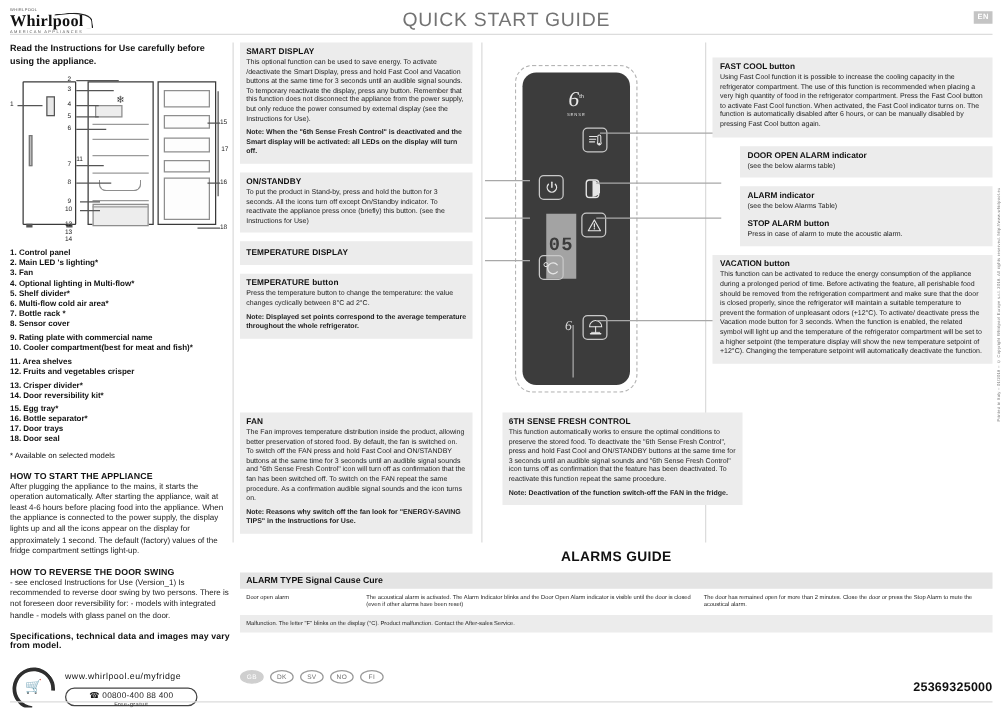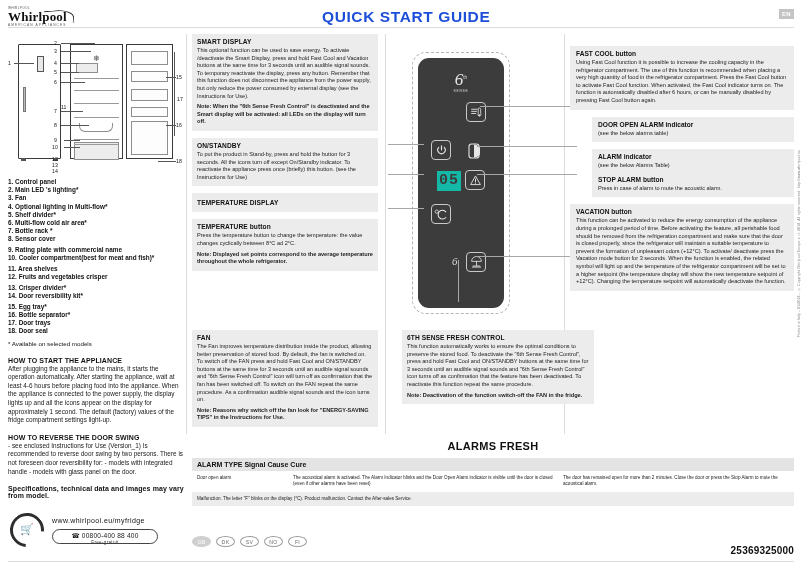--- a/index.html
+++ b/index.html
@@ -35,21 +35,21 @@
     font-size: 3.2px; color: #555; letter-spacing: 1.1px; line-height: 5px;
   }
   .brand-swoosh {
     position: absolute; left: 36px; top: 4px; width: 30px; height: 14px;
     border-top: 1px solid #222; border-right: 1px solid #222;
     border-radius: 0 60% 0 0; transform: rotate(-5deg);
     pointer-events: none;
   }
   .title {
     position: absolute; left: 322px; top: 8px;
-    font-size: 15.5px; font-weight: bold; color: #1d4ed8;
+    font-size: 15.5px; font-weight: normal; color: #737373;
     letter-spacing: .6px;
   }
   .lang-badge {
     position: absolute; right: 8px; top: 9px;
     background: #c4c4c4; color: #fff;
     font-size: 6px; font-weight: bold; letter-spacing: .3px;
     padding: 1px 3px; line-height: 8px;
   }
   .hdr-rule {
     position: absolute; left: 8px; top: 27px; width: 786px; height: 1px;
@@ -196,24 +196,24 @@
     border: 1px solid #c9c9c9; border-radius: 4px;
     color: #e6e6e6;
     display: flex; align-items: center; justify-content: center;
   }
   .ind-ic {
     position: absolute; color: #e6e6e6;
     display: flex; align-items: center; justify-content: center;
   }
   .display-num {
     position: absolute; left: 19px; top: 113px;
-    background: #14b8a6; color: #3c3c3c;
+    background: #a3a3a3; color: #3c3c3c;
     font-family: "Liberation Mono", monospace;
     font-size: 15px; font-weight: bold; line-height: 20px;
-    padding: 0 2px; letter-spacing: 1px; text-align: center;
+    padding: 16px 2px; letter-spacing: 1px; text-align: center;
   }
   .six-small {
     position: absolute; left: 34px; top: 198px;
     font-family: "Liberation Serif", serif; font-style: italic;
     font-size: 11px; color: #d8d8d8; line-height: 11px;
   }
   .callout { position: absolute; background: #a8a8a8; }
   .callout-h { height: 1px; }
   .callout-v { width: 1px; }
 
@@ -283,20 +283,21 @@
     <div class="title">QUICK START GUIDE</div>
     <div class="lang-badge">EN</div>
     <div class="hdr-rule"></div>
   </div>
 
   <div class="col-div" style="left:186px; top:34px; height:400px;"></div>
   <div class="col-div" style="left:385px; top:34px; height:400px;"></div>
   <div class="col-div" style="left:564px; top:34px; height:400px;"></div>
 
   <div class="leftcol">
+    <div class="lead">Read the Instructions for Use carefully before using the appliance.</div>
 
     <div class="diagram">
 
       <div class="fridge-front">
         <div class="panel-ic"></div>
         <div class="handle"></div>
         <div class="foot" style="left:2px;"></div>
         <div class="foot" style="right:2px;"></div>
       </div>
 
@@ -529,21 +530,21 @@
       <p>Press in case of alarm to mute the acoustic alarm.</p>
     </div>
     <div class="rblock">
       <h4>VACATION button</h4>
       <p>This function can be activated to reduce the energy consumption of the appliance during a prolonged period of time. Before activating the feature, all perishable food should be removed from the refrigeration compartment and make sure that the door is closed properly, since the refrigerator will maintain a suitable temperature to prevent the formation of unpleasant odors (+12°C). To activate/ deactivate press the Vacation mode button for 3 seconds. When the function is enabled, the related symbol will light up and the temperature of the refrigerator compartment will be set to a higher setpoint (the temperature display will show the new temperature setpoint of +12°C). Changing the temperature setpoint will automatically deactivate the function.</p>
     </div>
   </div>
   <div class="sidecopy">Printed in Italy – 01/2018 – © Copyright Whirlpool Europe s.r.l. 2018. All rights reserved.  http://www.whirlpool.eu</div>
 
   <div class="alarms">
-    <div class="alarms-title">ALARMS FRESH</div>
+    <div class="alarms-title">ALARMS GUIDE</div>
     <div class="at-head">ALARM TYPE Signal Cause Cure</div>
     <div class="at-row">
       <div class="at-c1">Door open alarm</div>
       <div class="at-c2">The acoustical alarm is activated. The Alarm Indicator blinks and the Door Open Alarm indicator is visible until the door is closed (even if other alarms have been reset)</div>
       <div class="at-c3">The door has remained open for more than 2 minutes. Close the door or press the Stop Alarm to mute the acoustical alarm.</div>
     </div>
     <div class="at-row alt full">
       <div>Malfunction. The letter "F" blinks on the display (°C). Product malfunction. Contact the After-sales Service.</div>
     </div>
   </div>

